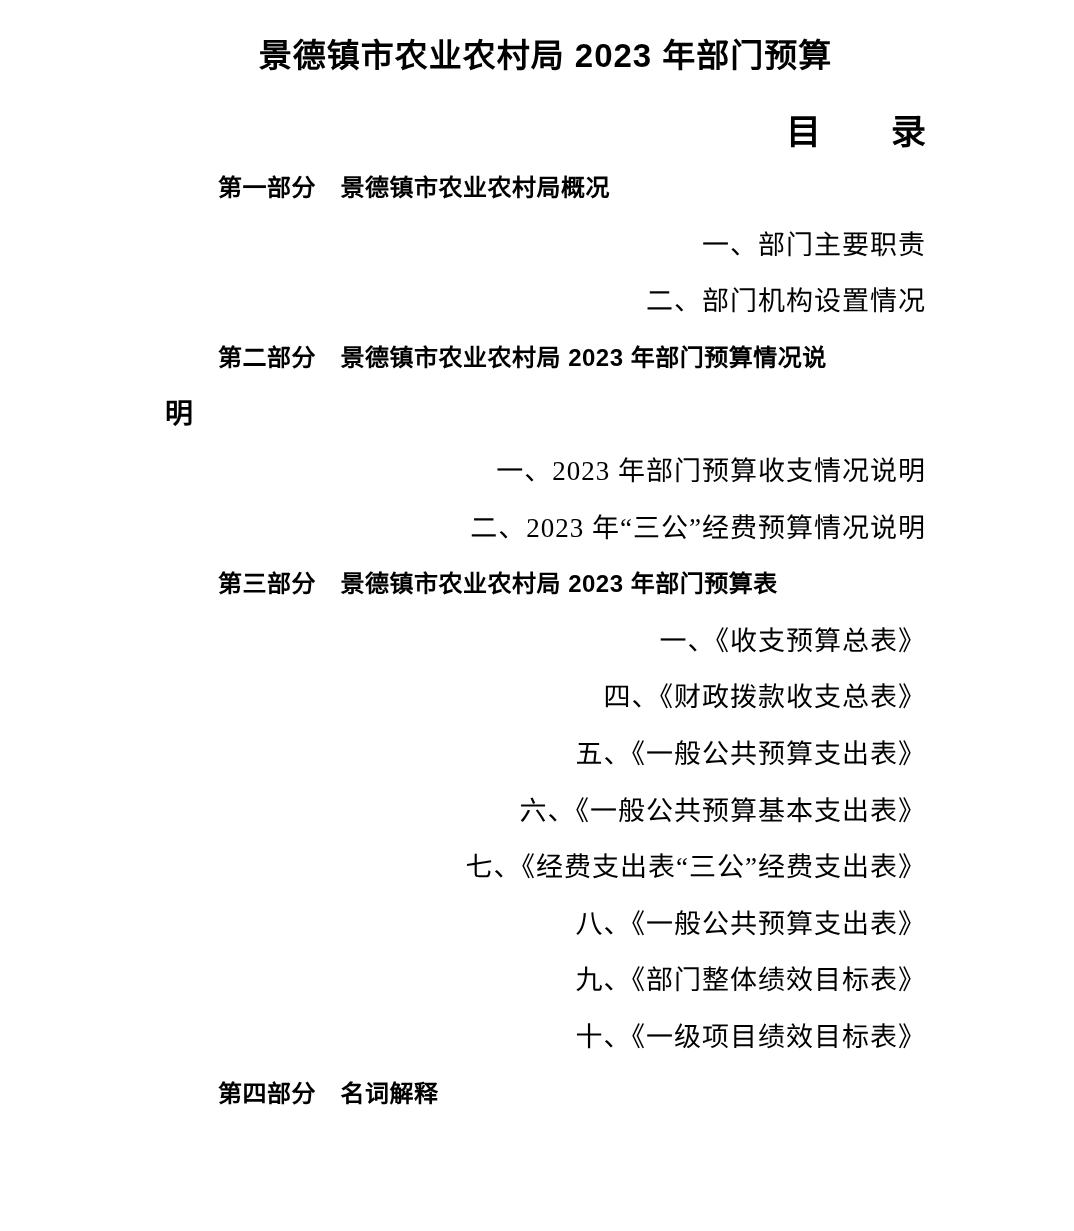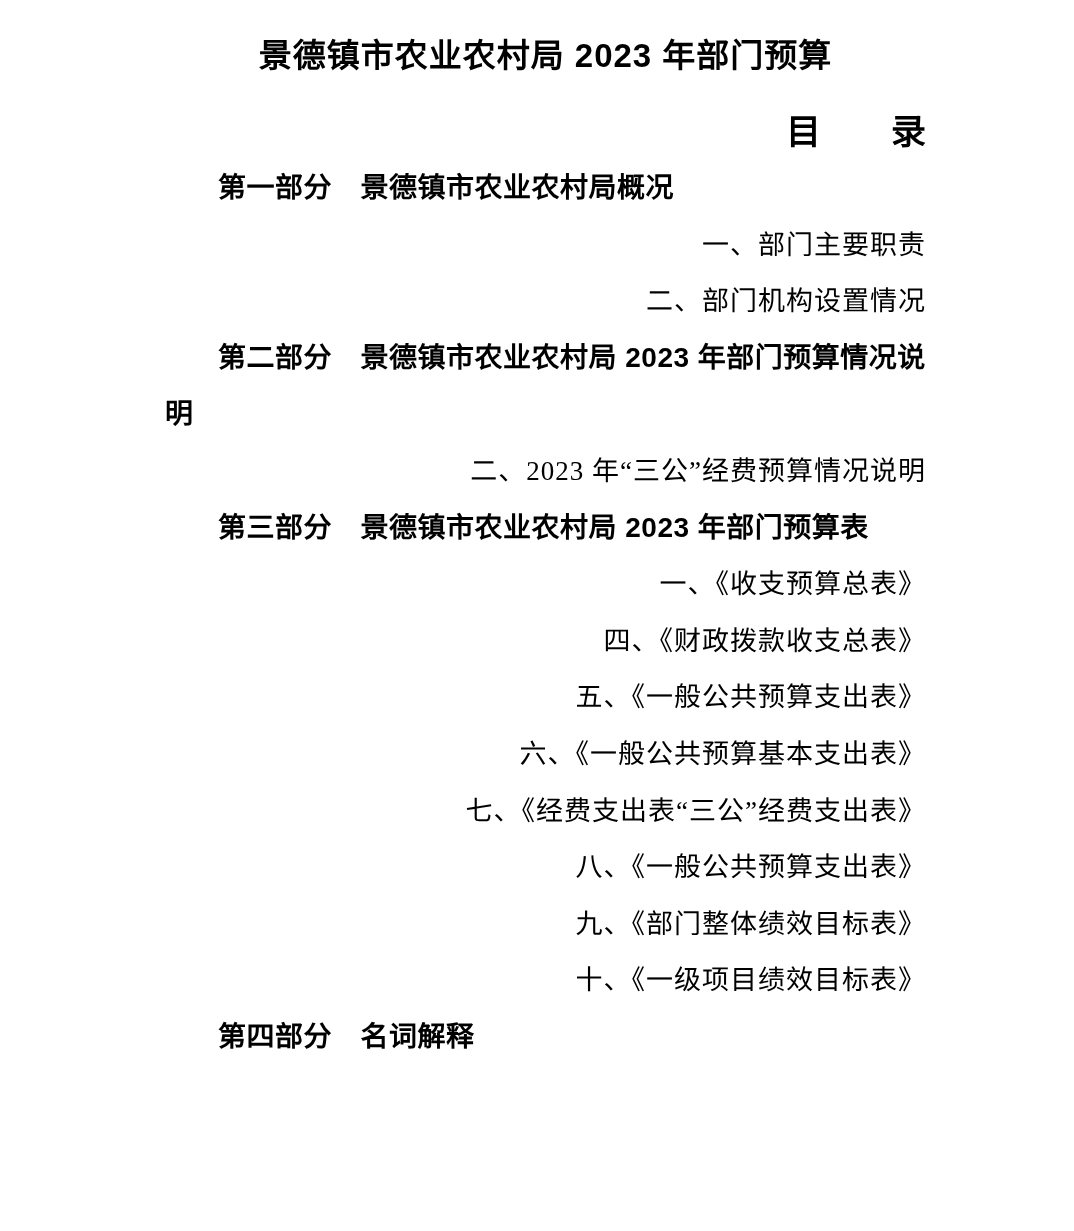--- a/index.html
+++ b/index.html
@@ -38,21 +38,21 @@
   .toc-lines {
     margin-top: 8px;
   }
   .line {
     line-height: 56.6px;
     white-space: nowrap;
   }
   .line.section {
     font-family: "Liberation Sans", "DejaVu Sans", sans-serif;
     font-weight: bold;
-    font-size: 28px;
+    font-size: 24px;
     padding-left: 53px;
     letter-spacing: 0.5px;
   }
   .line.section-cont {
     font-family: "Liberation Sans", "DejaVu Sans", sans-serif;
     font-weight: bold;
     font-size: 28px;
     padding-left: 0;
   }
   .line.item {
@@ -72,20 +72,21 @@
   <div class="doc-title">景德镇市农业农村局 2023 年部门预算</div>
 
   <div class="toc-heading">目　　录</div>
 
   <div class="toc-lines">
     <div class="line section">第一部分　景德镇市农业农村局概况</div>
     <div class="line item">一、部门主要职责</div>
     <div class="line item">二、部门机构设置情况</div>
     <div class="line section">第二部分　景德镇市农业农村局 2023 年部门预算情况说</div>
     <div class="line section-cont">明</div>
+    <div class="line item">一、2023 年部门预算收支情况说明</div>
     <div class="line item">二、2023 年“三公”经费预算情况说明</div>
     <div class="line section">第三部分　景德镇市农业农村局 2023 年部门预算表</div>
     <div class="line item">一、《收支预算总表》</div>
     <div class="line item">四、《财政拨款收支总表》</div>
     <div class="line item">五、《一般公共预算支出表》</div>
     <div class="line item">六、《一般公共预算基本支出表》</div>
     <div class="line item">七、《经费支出表“三公”经费支出表》</div>
     <div class="line item">八、《一般公共预算支出表》</div>
     <div class="line item">九、《部门整体绩效目标表》</div>
     <div class="line item">十、《一级项目绩效目标表》</div>

